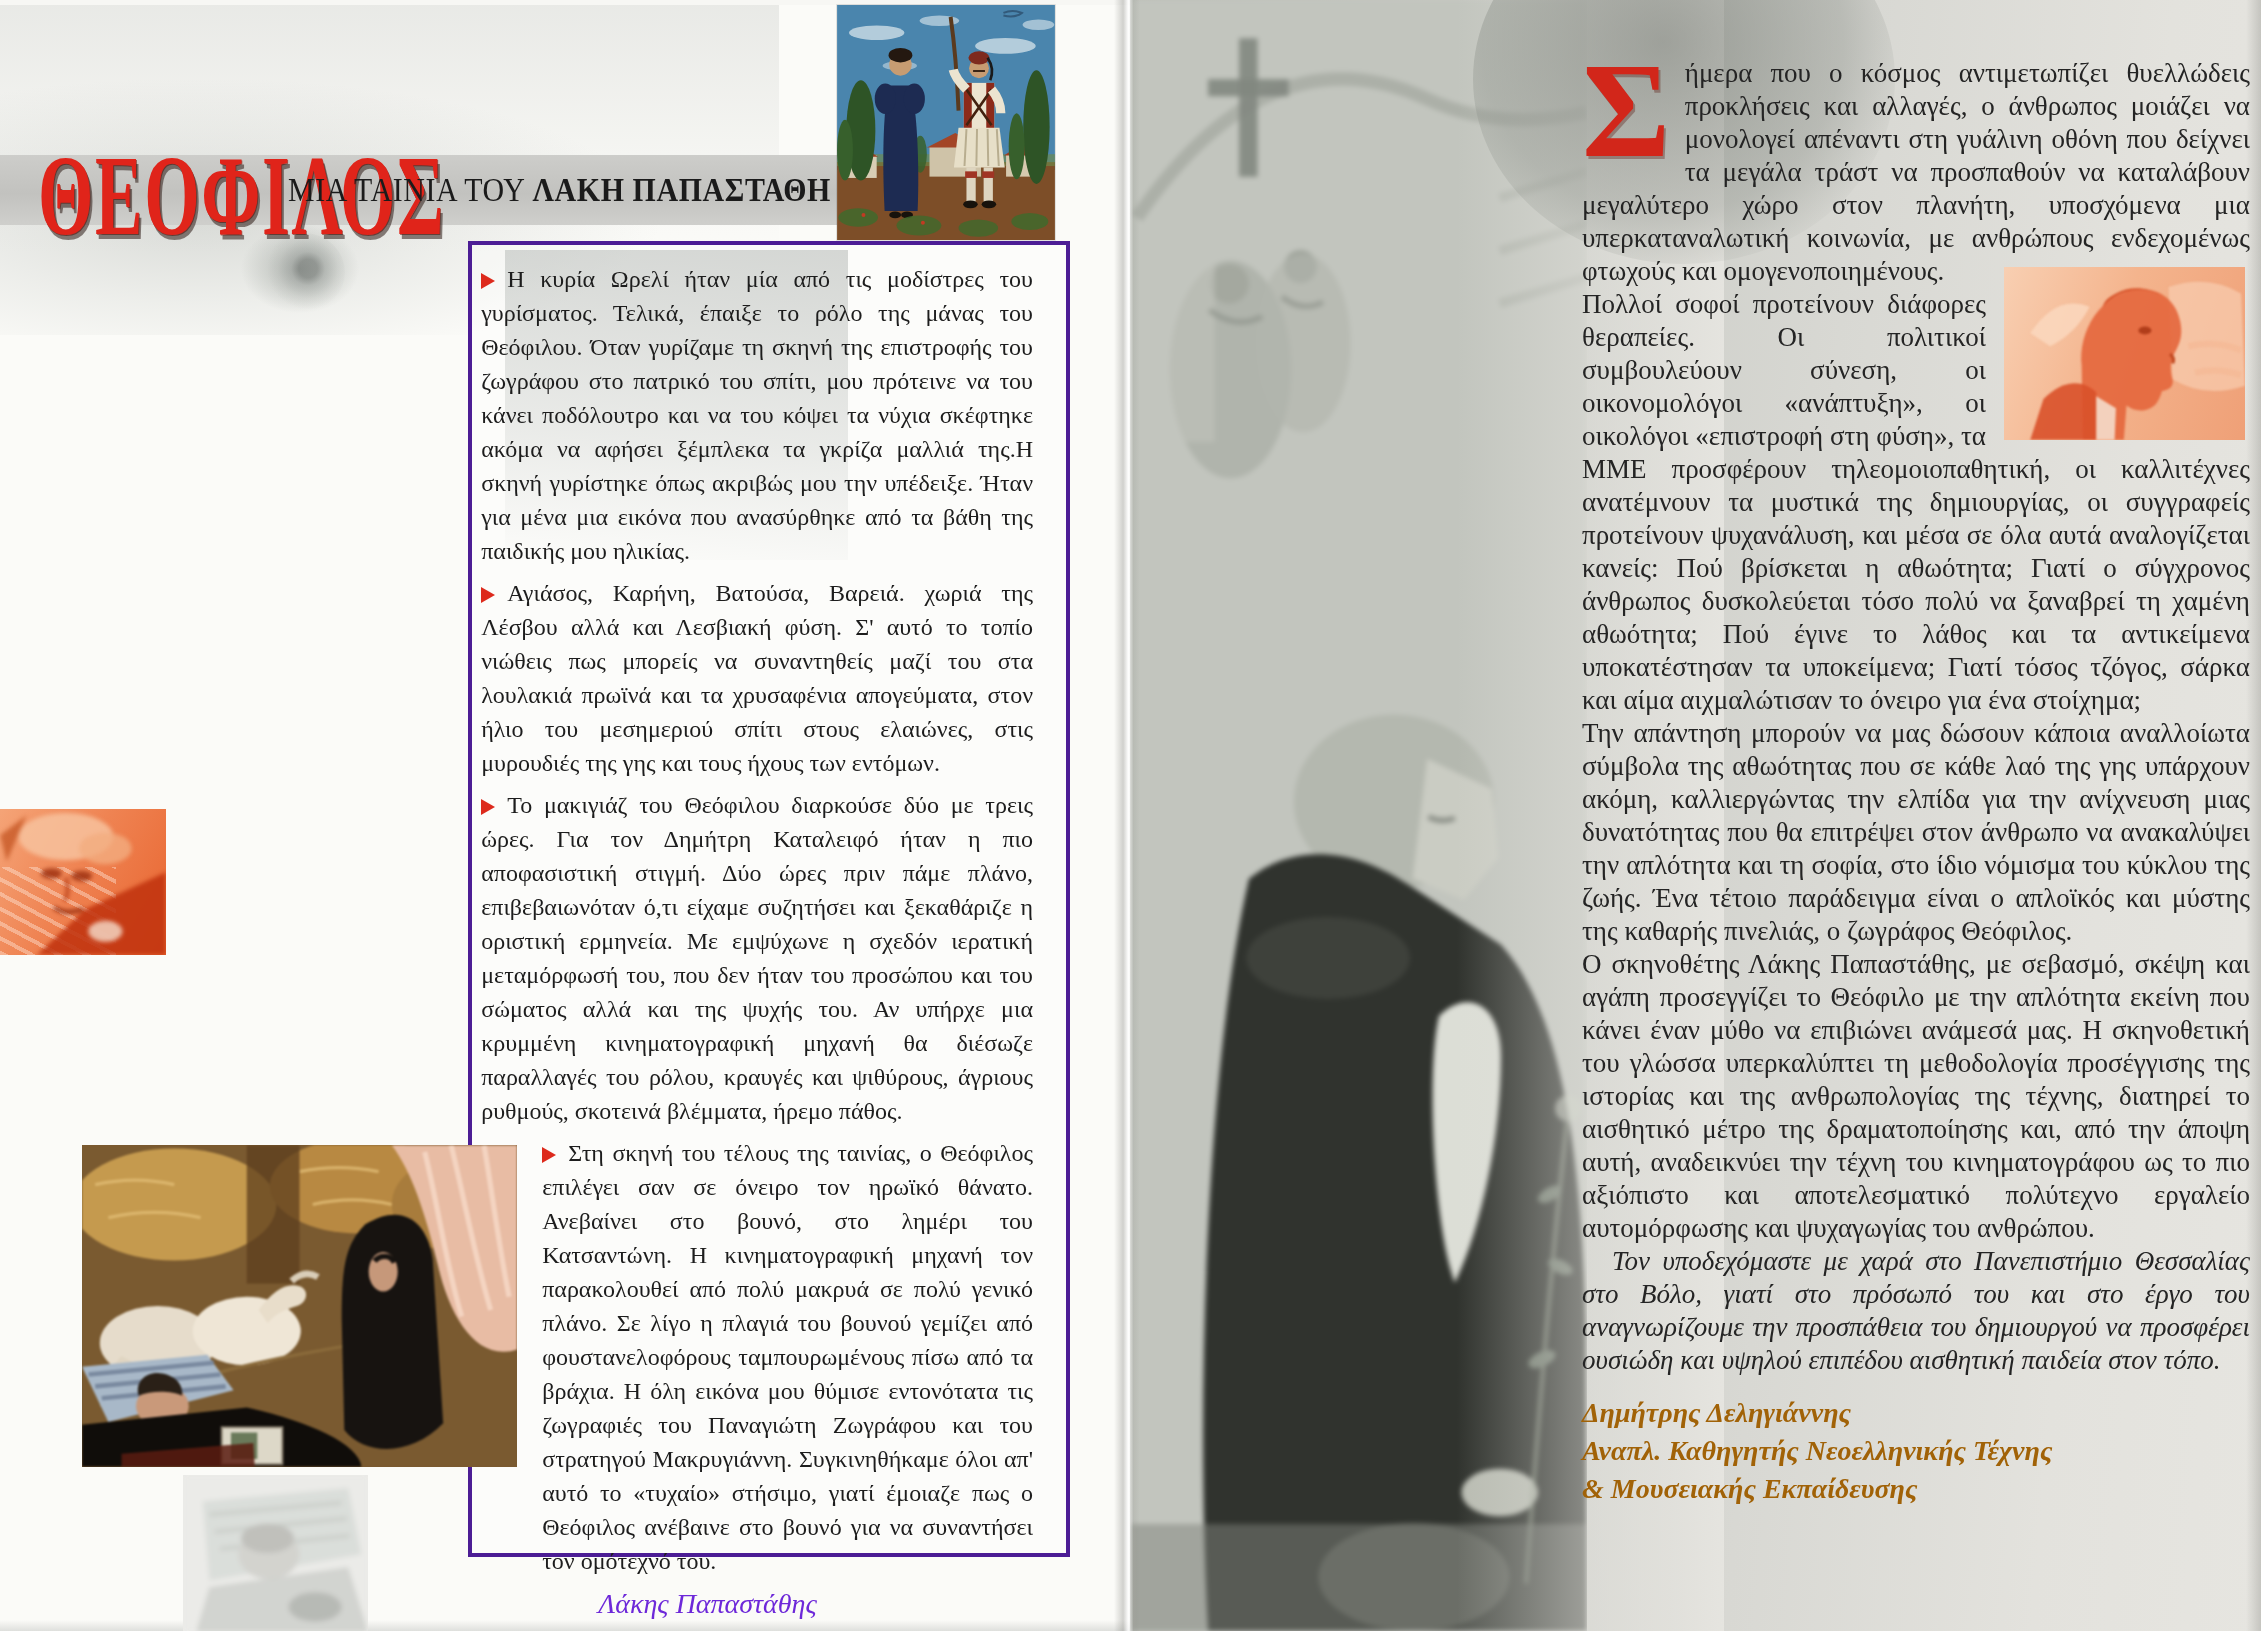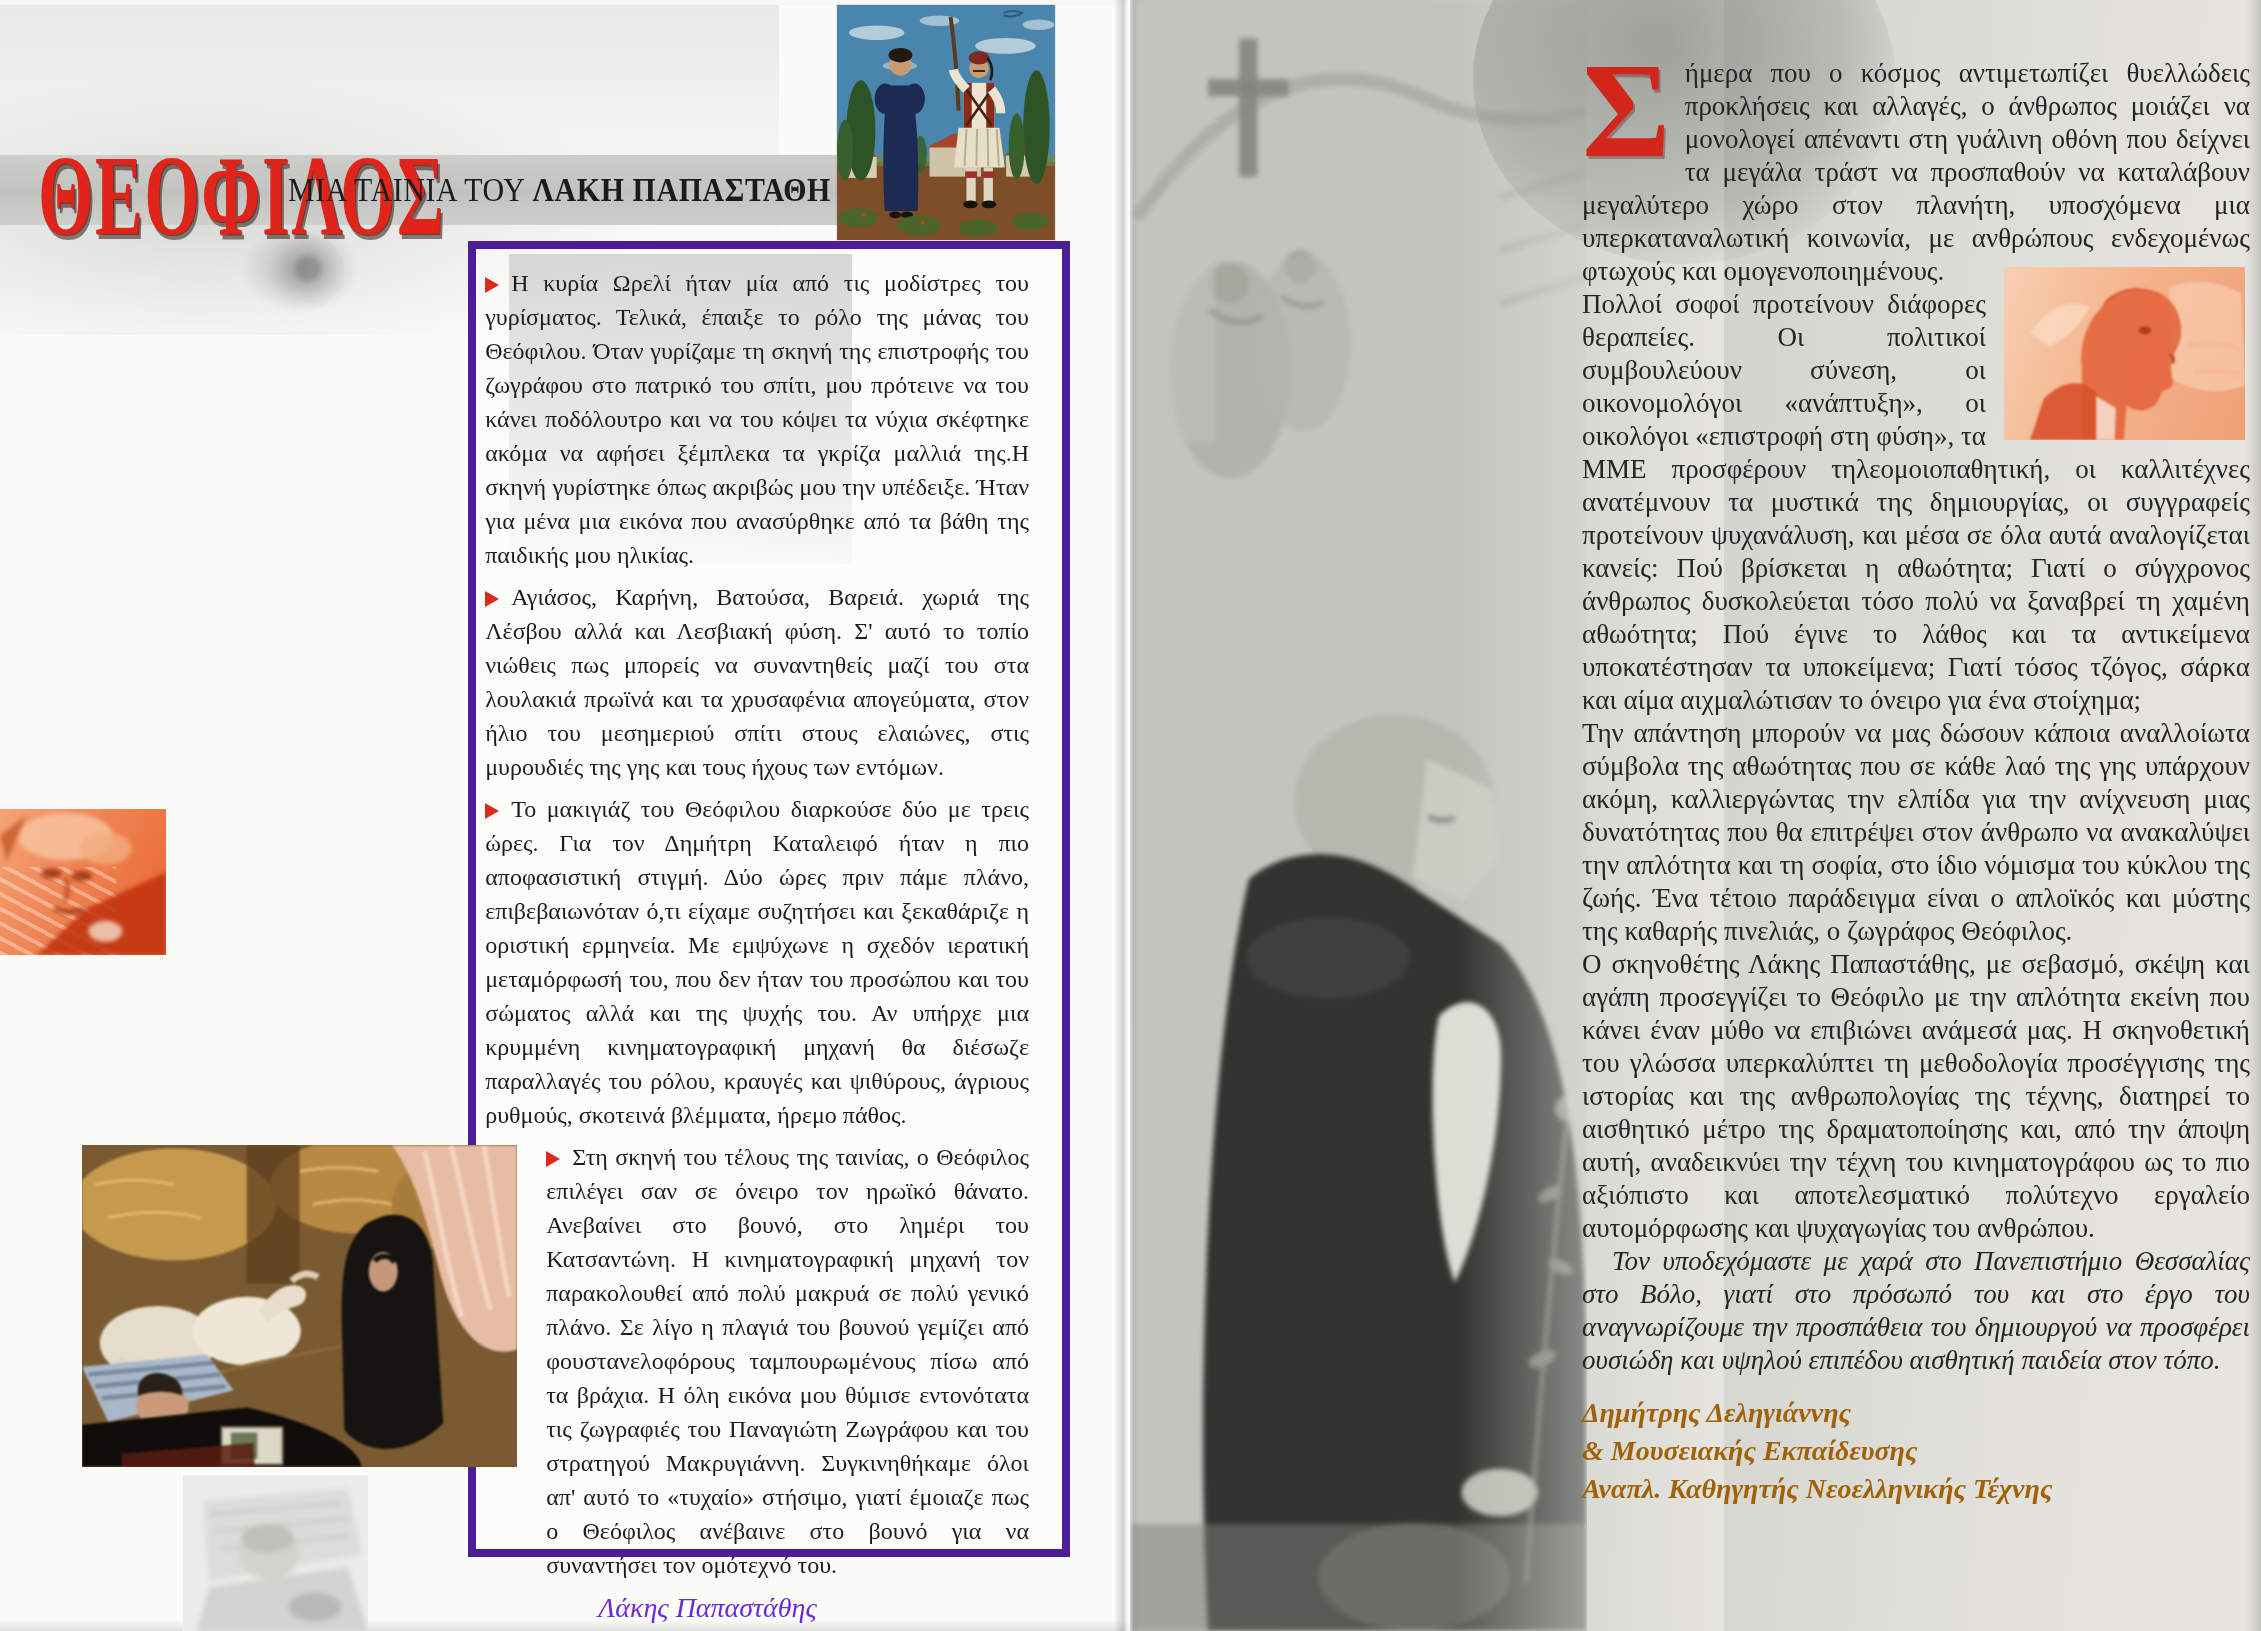--- a/index.html
+++ b/index.html
@@ -45,21 +45,21 @@
   }
   .subtitle .name{font-weight:700;}
 
   
   .painting{position:absolute;left:837px;top:0;width:218px;height:235px;overflow:hidden;box-shadow:0 0 0 0.7px rgba(0,0,0,.15);}
   .painting svg{display:block;}
 
   
   .article-box{
     position:absolute;left:468px;top:236px;width:602px;height:1316px;
-    border:8px solid #4c1d95;background:rgba(255,255,255,.35);
+    border:4px solid #4c1d95;background:rgba(255,255,255,.35);
     padding:17px 33px 0 9.2px;
     font-size:24px;line-height:34px;color:#1d1d1d;text-align:justify;
   }
   .article-box .box-wash{
     position:absolute;left:33px;top:5.3px;width:343px;height:310px;pointer-events:none;
     background:linear-gradient(185deg, rgba(148,154,150,.38) 0%, rgba(168,173,169,.22) 60%, rgba(180,184,180,0) 100%);
   }
   .article-box p{position:relative;margin:0 0 8px 0;}
   .bullet{
     display:inline-block;width:0;height:0;position:relative;top:2px;
@@ -350,22 +350,22 @@
       <span data-name="paragraph-text">Την απάντηση μπορούν να μας δώσουν κάποια αναλλοίωτα σύμβολα της αθωότητας που σε κάθε λαό της γης υπάρχουν ακόμη, καλλιεργώντας την ελπίδα για την ανίχνευση μιας δυνατότητας που θα επιτρέψει στον άνθρωπο να ανακαλύψει την απλότητα και τη σοφία, στο ίδιο νόμισμα του κύκλου της ζωής. Ένα τέτοιο παράδειγμα είναι ο απλοϊκός και μύστης της καθαρής πινελιάς, ο ζωγράφος Θεόφιλος.</span>
     </p>
     <p data-name="paragraph">
       <span data-name="paragraph-text">Ο σκηνοθέτης Λάκης Παπαστάθης, με σεβασμό, σκέψη και αγάπη προσεγγίζει το Θεόφιλο με την απλότητα εκείνη που κάνει έναν μύθο να επιβιώνει ανάμεσά μας. Η σκηνοθετική του γλώσσα υπερκαλύπτει τη μεθοδολογία προσέγγισης της ιστορίας και της ανθρωπολογίας της τέχνης, διατηρεί το αισθητικό μέτρο της δραματοποίησης και, από την άποψη αυτή, αναδεικνύει την τέχνη του κινηματογράφου ως το πιο αξιόπιστο και αποτελεσματικό πολύτεχνο εργαλείο αυτομόρφωσης και ψυχαγωγίας του ανθρώπου.</span>
     </p>
     <p class="indent" data-name="paragraph">
       <span data-name="paragraph-text">Τον υποδεχόμαστε με χαρά στο Πανεπιστήμιο Θεσσαλίας στο Βόλο, γιατί στο πρόσωπό του και στο έργο του αναγνωρίζουμε την προσπάθεια του δημιουργού να προσφέρει ουσιώδη και υψηλού επιπέδου αισθητική παιδεία στον τόπο.</span>
     </p>
     <div class="sig-right" data-name="essay-signature-block">
       <div data-name="signature-name">Δημήτρης Δεληγιάννης</div>
+      <div data-name="signature-title-line1">Αναπλ. Καθηγητής Νεοελληνικής Τέχνης</div>
       <div data-name="signature-title-line2">&amp; Μουσειακής Εκπαίδευσης</div>
-      <div data-name="signature-title-line1">Αναπλ. Καθηγητής Νεοελληνικής Τέχνης</div>
     </div>
   </div>
 
   <figure class="photo-orange" style="margin:0" data-name="photo-orange-profile-portrait">
     <svg width="241" height="173" viewBox="0 0 366 262" data-name="photo-orange-art">
       <path d="M40 100 q40 -60 90 -40 q-20 40 -60 60 Z" fill="#fbd9c0" opacity=".8"></path>
       <path d="M250 30 q60 -20 110 10 L366 180 q-60 20 -110 -10 Z" fill="#f8cdb0" opacity=".7"></path>
 
       <path d="M120 262 L118 150 C112 96 148 40 200 34 C238 30 262 52 268 84 C272 106 266 118 258 132 C252 144 252 156 256 170 C258 180 252 186 240 188 C236 200 232 210 222 214 C210 220 196 218 186 210 L182 262 Z" fill="#e4663c" opacity=".9"></path>
       <path d="M150 60 C170 36 210 26 236 42 C220 30 190 28 170 40 C158 46 152 52 150 60 Z" fill="#d8552c"></path>

